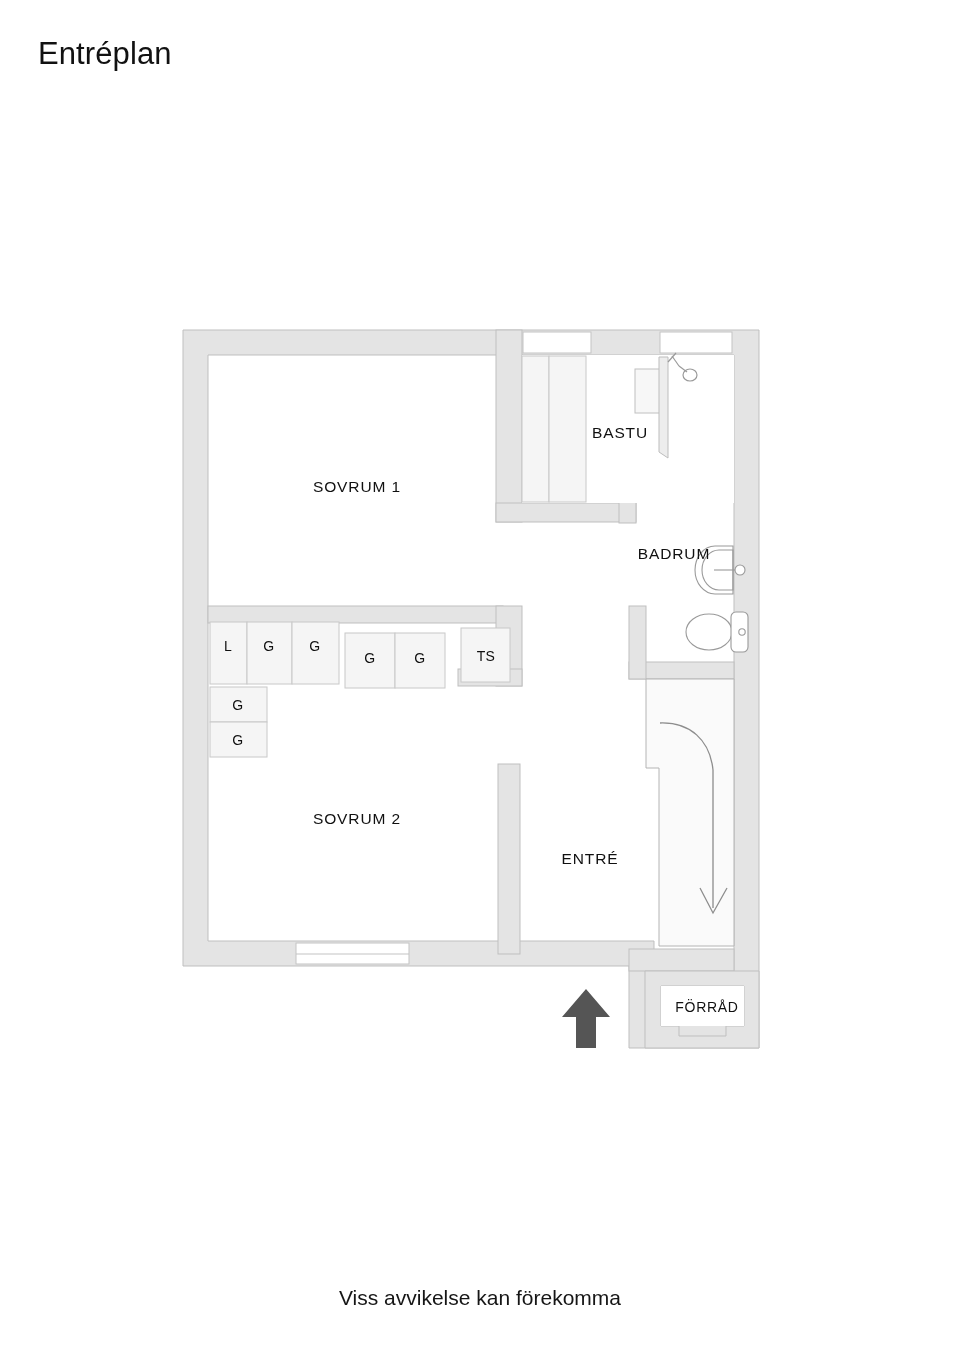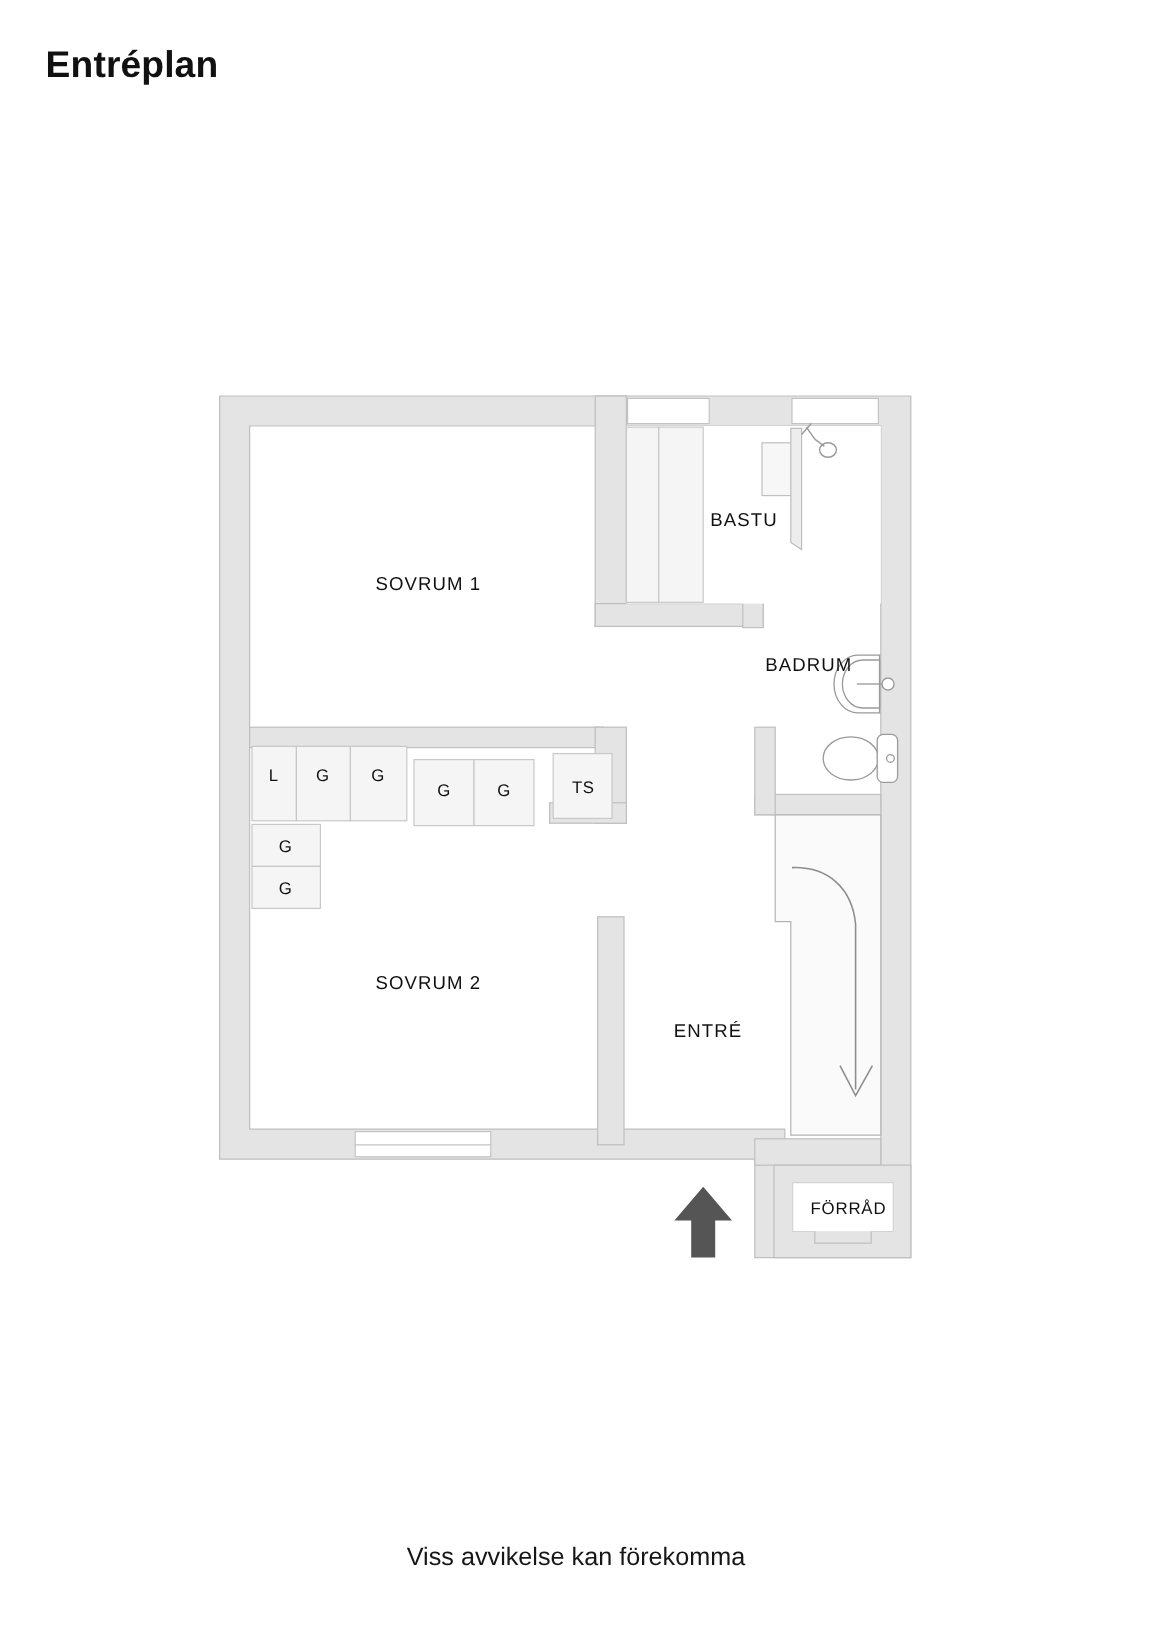--- a/index.html
+++ b/index.html
@@ -14,21 +14,21 @@
     position: relative;
     font-family: "Liberation Sans", sans-serif;
     color: #1a1a1a;
     overflow: hidden;
   }
   #page-title {
     position: absolute;
     left: 38px;
     top: 36px;
     font-size: 31px;
-    font-weight: 700;
+    font-weight: 400;
     letter-spacing: 0.1px;
     color: #111111;
     white-space: nowrap;
   }
   #plan-canvas {
     position: absolute;
     left: 0;
     top: 0;
     width: 960px;
     height: 1358px;

